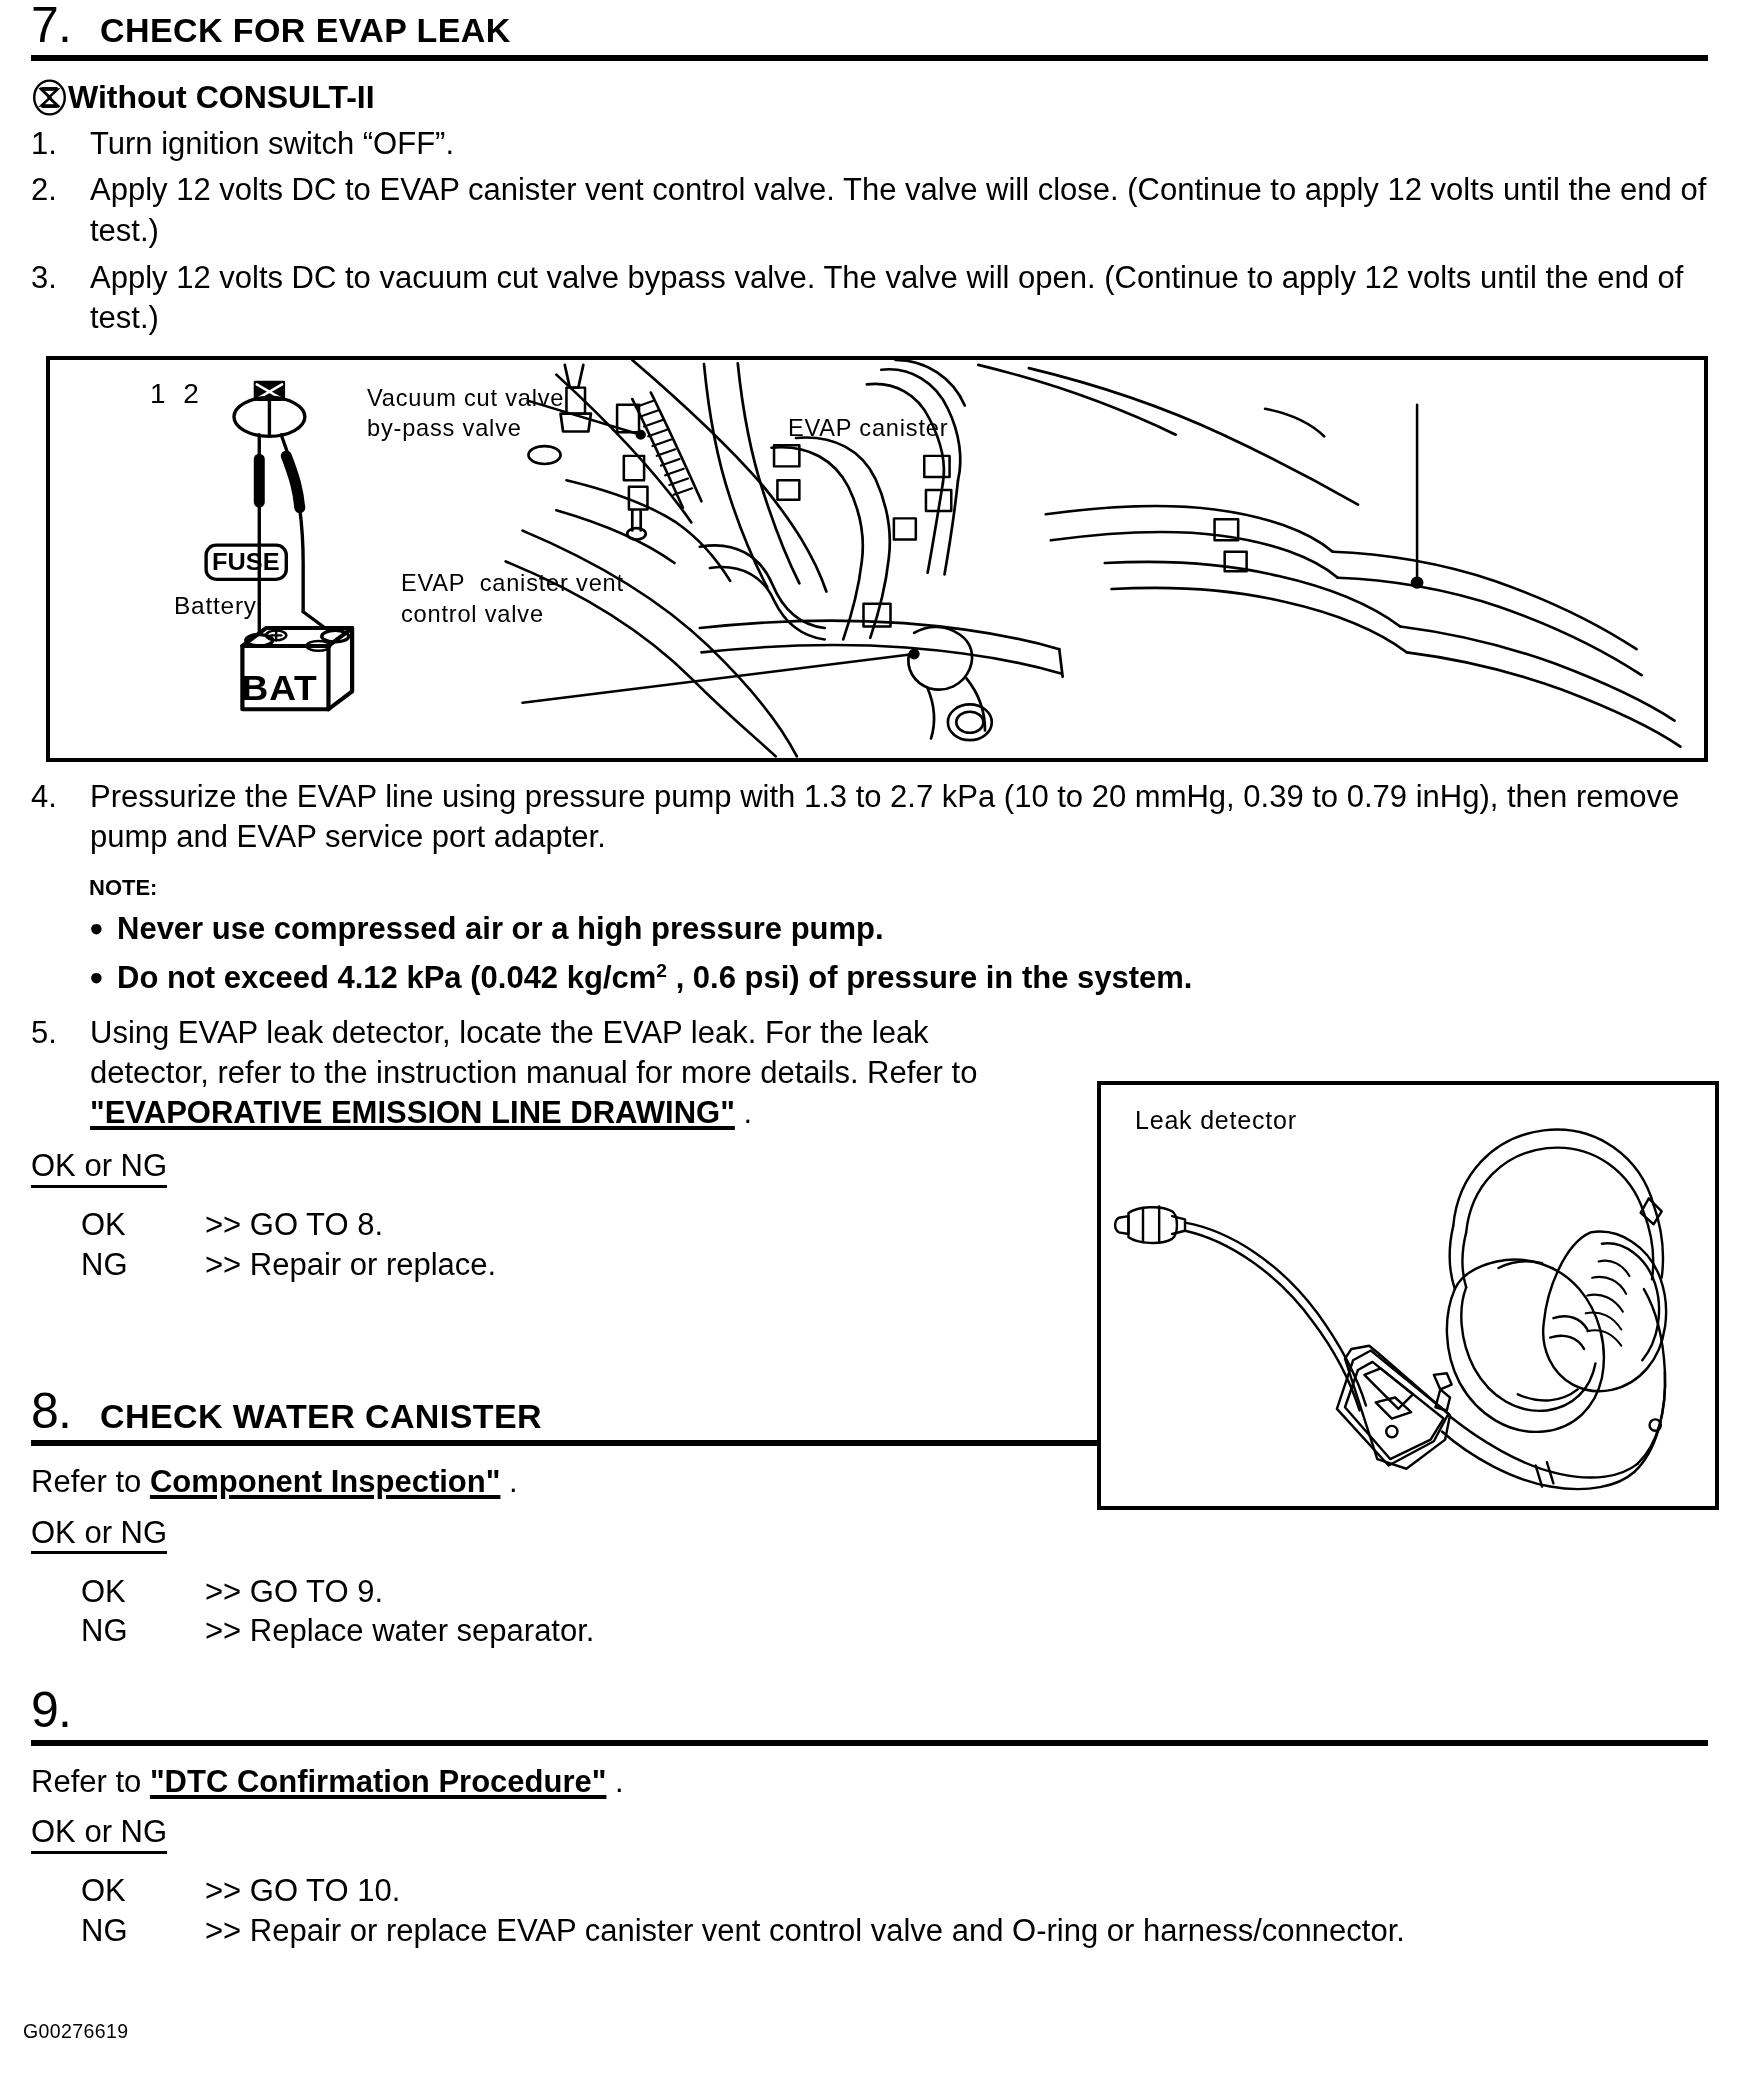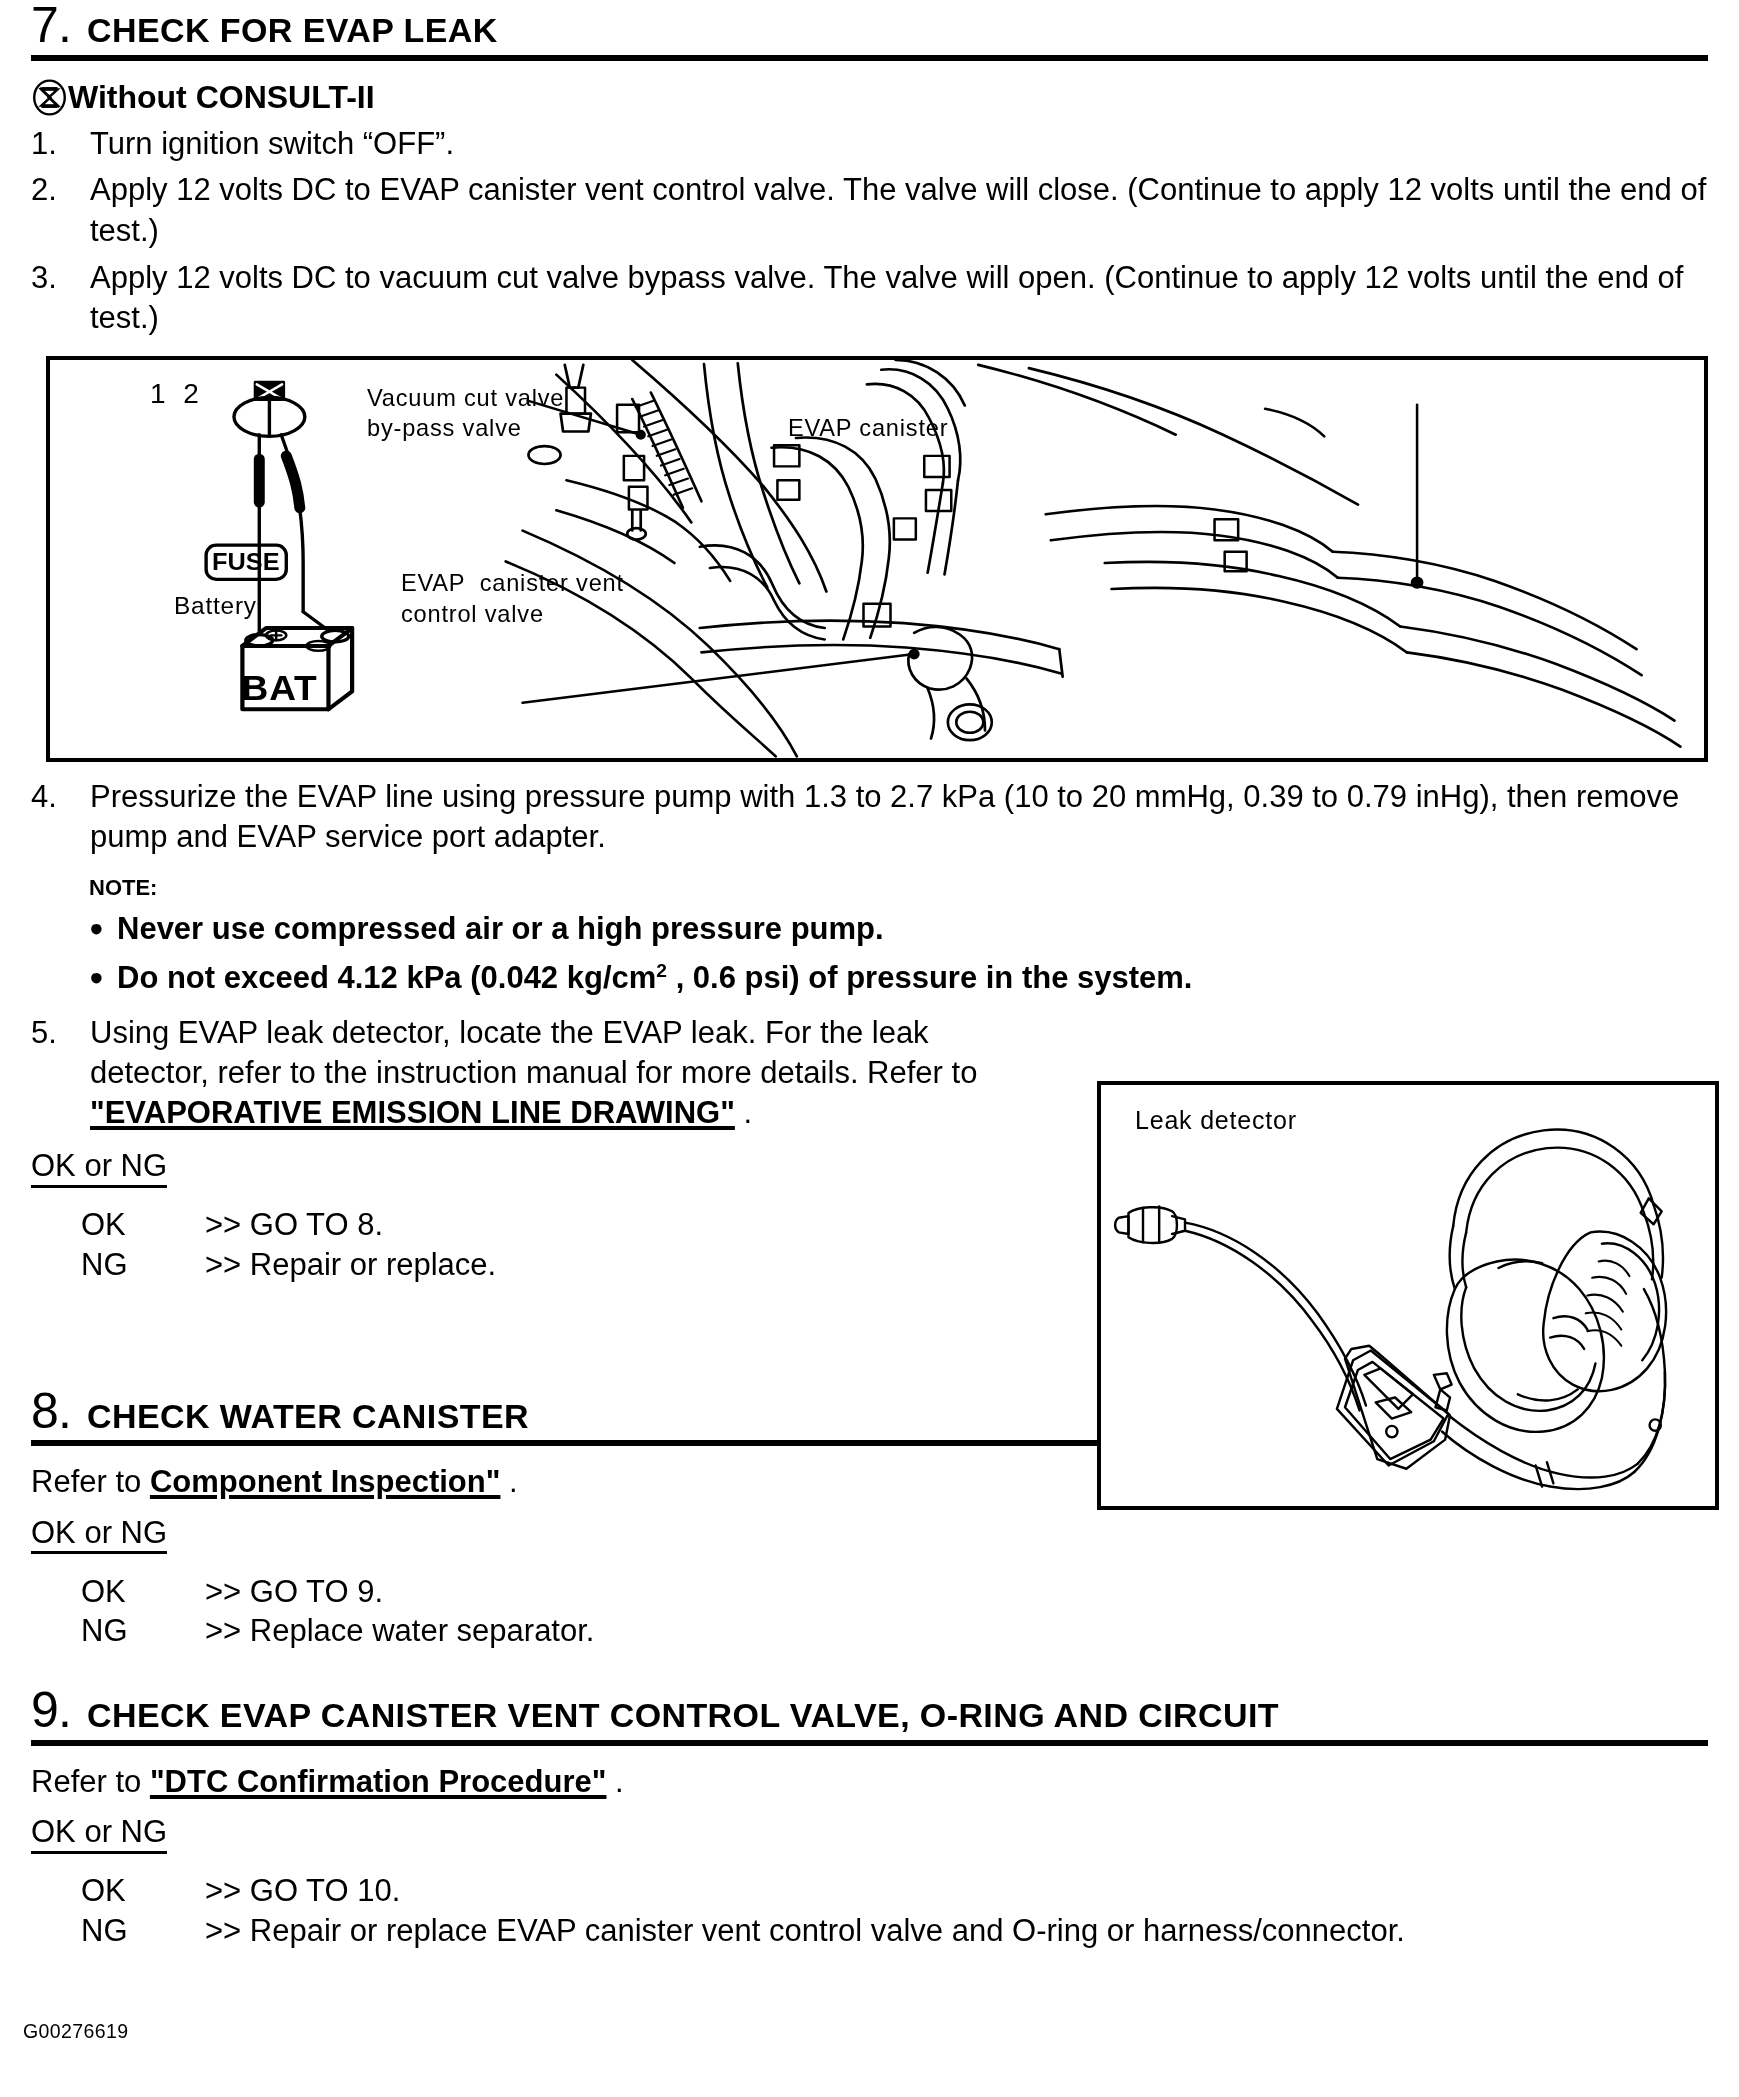--- a/index.html
+++ b/index.html
@@ -17,21 +17,21 @@
   .sec-head {
     display:flex; align-items:baseline;
     padding-left:31px;
   }
   .sec-num {
     font-size:50px; font-weight:400; line-height:1;
     letter-spacing:-0.8px;
   }
   .sec-title {
     font-size:34px; font-weight:bold; letter-spacing:0.4px;
-    margin-left:16px; white-space:nowrap;text-align:center;
+    margin-left:29px; white-space:nowrap;text-align:center;
   }
   .rule {
     height:5.7px; background:#000; margin:4.9px 31px 0 31px;
   }
 
   
   .subhead {
     display:flex; align-items:center; gap:0;
     padding-left:31px; margin-top:18px;
     font-size:32px; font-weight:bold;
@@ -407,21 +407,20 @@
     </div>
     <div class="okng-row">
       <span class="okng-key">NG</span>
       <span class="okng-val">&gt;&gt; Replace water separator.</span>
     </div>
   </div>
 
   
   <div class="sec-head" style="margin-top:34px;">
     <span class="sec-num"><span>9</span>.</span>
-    <span class="sec-title">CHECK EVAP CANISTER VENT CONTROL VALVE, O-RING AND CIRCUIT</span>
   </div>
   <div class="rule"></div>
 
   <div class="referline">
     <span>Refer to </span><span class="reflink">"DTC Confirmation Procedure"</span><span> .</span>
   </div>
 
   <div class="okng-head">
     <span>OK or NG</span>
   </div>

